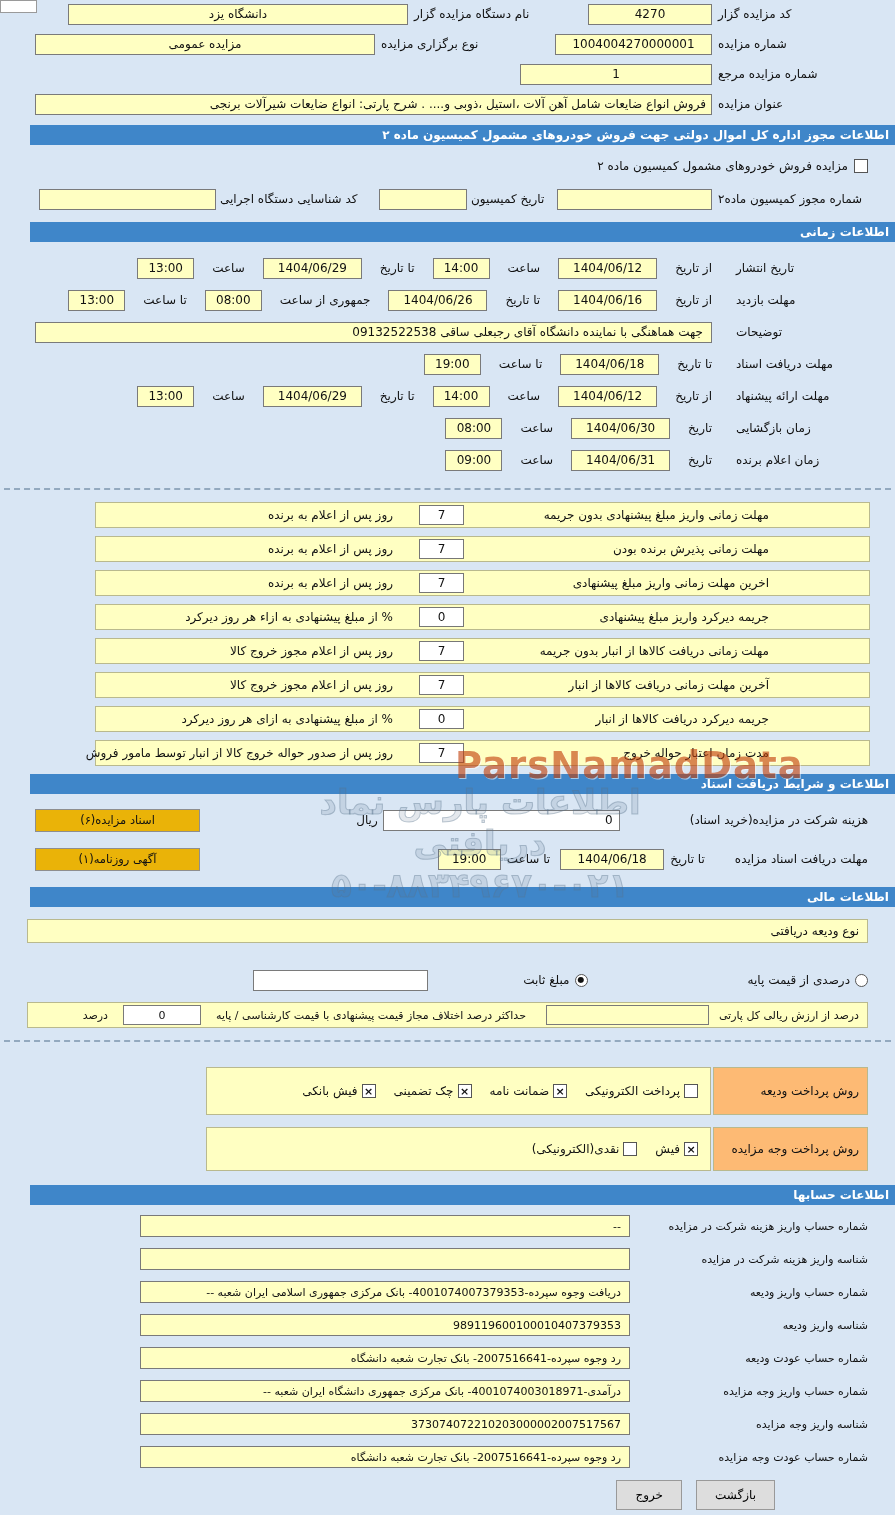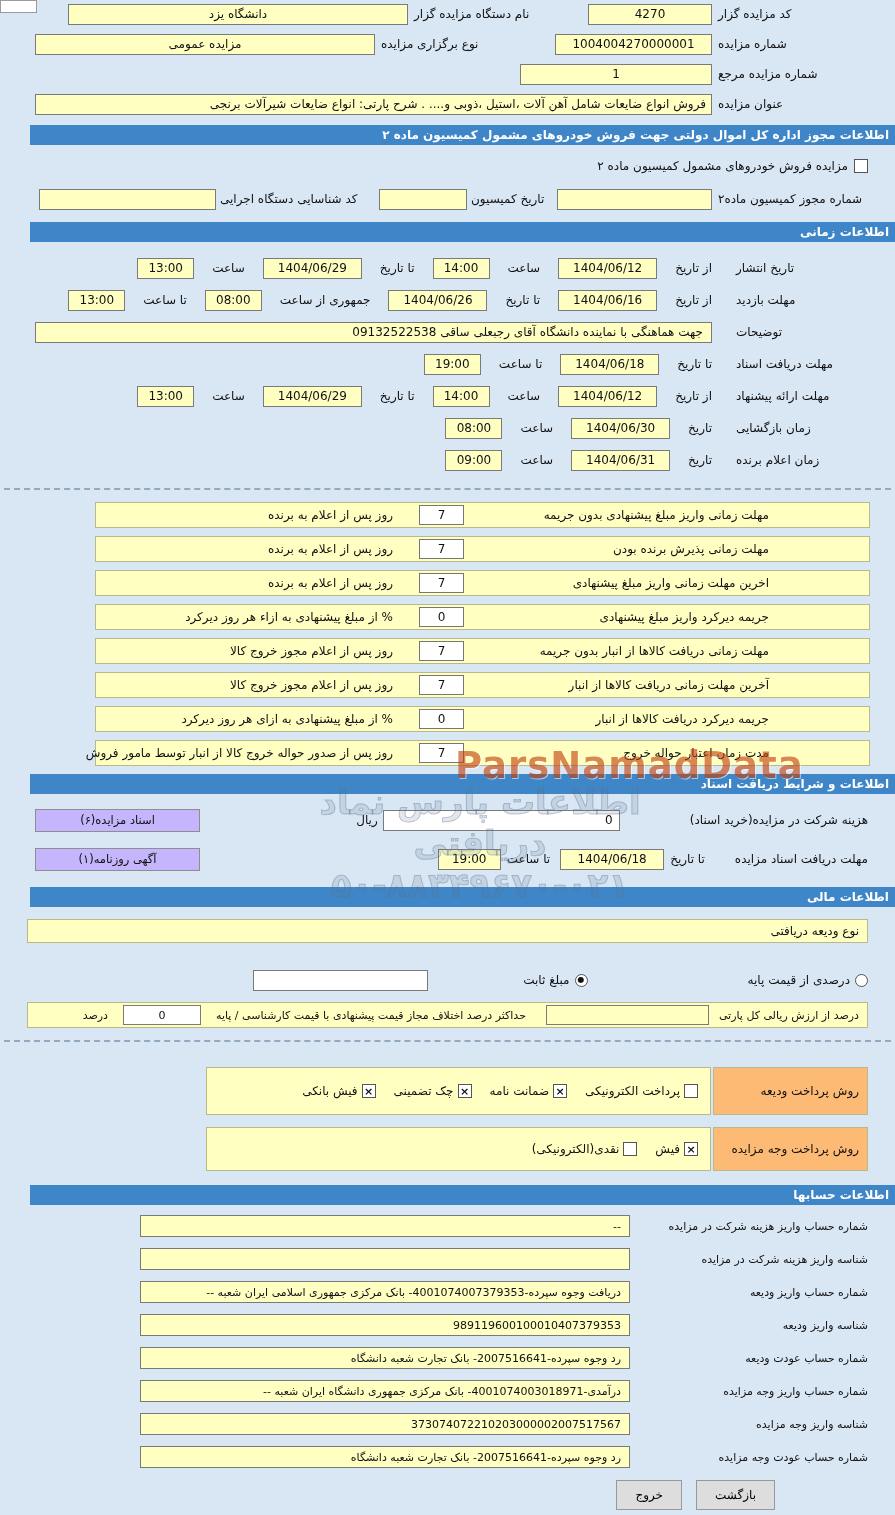--- a/index.html
+++ b/index.html
@@ -38,21 +38,21 @@
   .dash{border-top:2px dashed #93a9bf;margin:12px 4px;}
   .drow{height:26px;background:#ffffc2;border:1px solid #b9b98e;margin:0 25px 8px 95px;display:flex;align-items:center;}
   .dlabel{flex:0 0 405px;text-align:right;padding-right:100px;white-space:nowrap;}
   .dinput{flex:0 0 45px;height:20px;background:#fff;border:1px solid #777;display:flex;align-items:center;justify-content:center;}
   .dunit{margin-right:26px;white-space:nowrap;}
   .docrow{padding-right:27px;padding-left:35px;height:24px;}
   .feerow{margin-top:14px;}
   .feelabel{white-space:nowrap;}
   .feeinput{width:237px;margin-right:70px;justify-content:flex-start;}
   .feeunit{margin-right:5px;}
-  .gbtn{background:#c4b5fd;border:1px solid #8e8e8e;height:23px;width:165px;display:flex;align-items:center;justify-content:center;font-size:11.5px;white-space:nowrap;cursor:pointer;}
+  .gbtn{background:#eab308;border:1px solid #8e8e8e;height:23px;width:165px;display:flex;align-items:center;justify-content:center;font-size:11.5px;white-space:nowrap;cursor:pointer;}
   .pushleft{margin-right:auto;}
   .docsdlrow{margin-top:15px;}
   .k-m1{margin-right:30px;} .k-m2{margin-right:10px;}
   .v-m{margin-right:6px;}
   .depbar{height:24px;background:#ffffc2;border:1px solid #b9b98e;margin:12px 27px 0 27px;display:flex;align-items:center;padding-right:8px;}
   .radiorow{margin-top:26px;height:22px;padding-right:27px;}
   .radiolbl{margin-right:5px;white-space:nowrap;}
   .radio2{margin-right:160px;}
   .fixedinput{width:175px;margin-right:95px;height:21px;}
   .pctrow{margin-top:11px;height:26px;background:#ffffc2;border:1px solid #b9b98e;margin-left:27px;margin-right:27px;display:flex;align-items:center;padding:0 8px;font-size:11px;}

